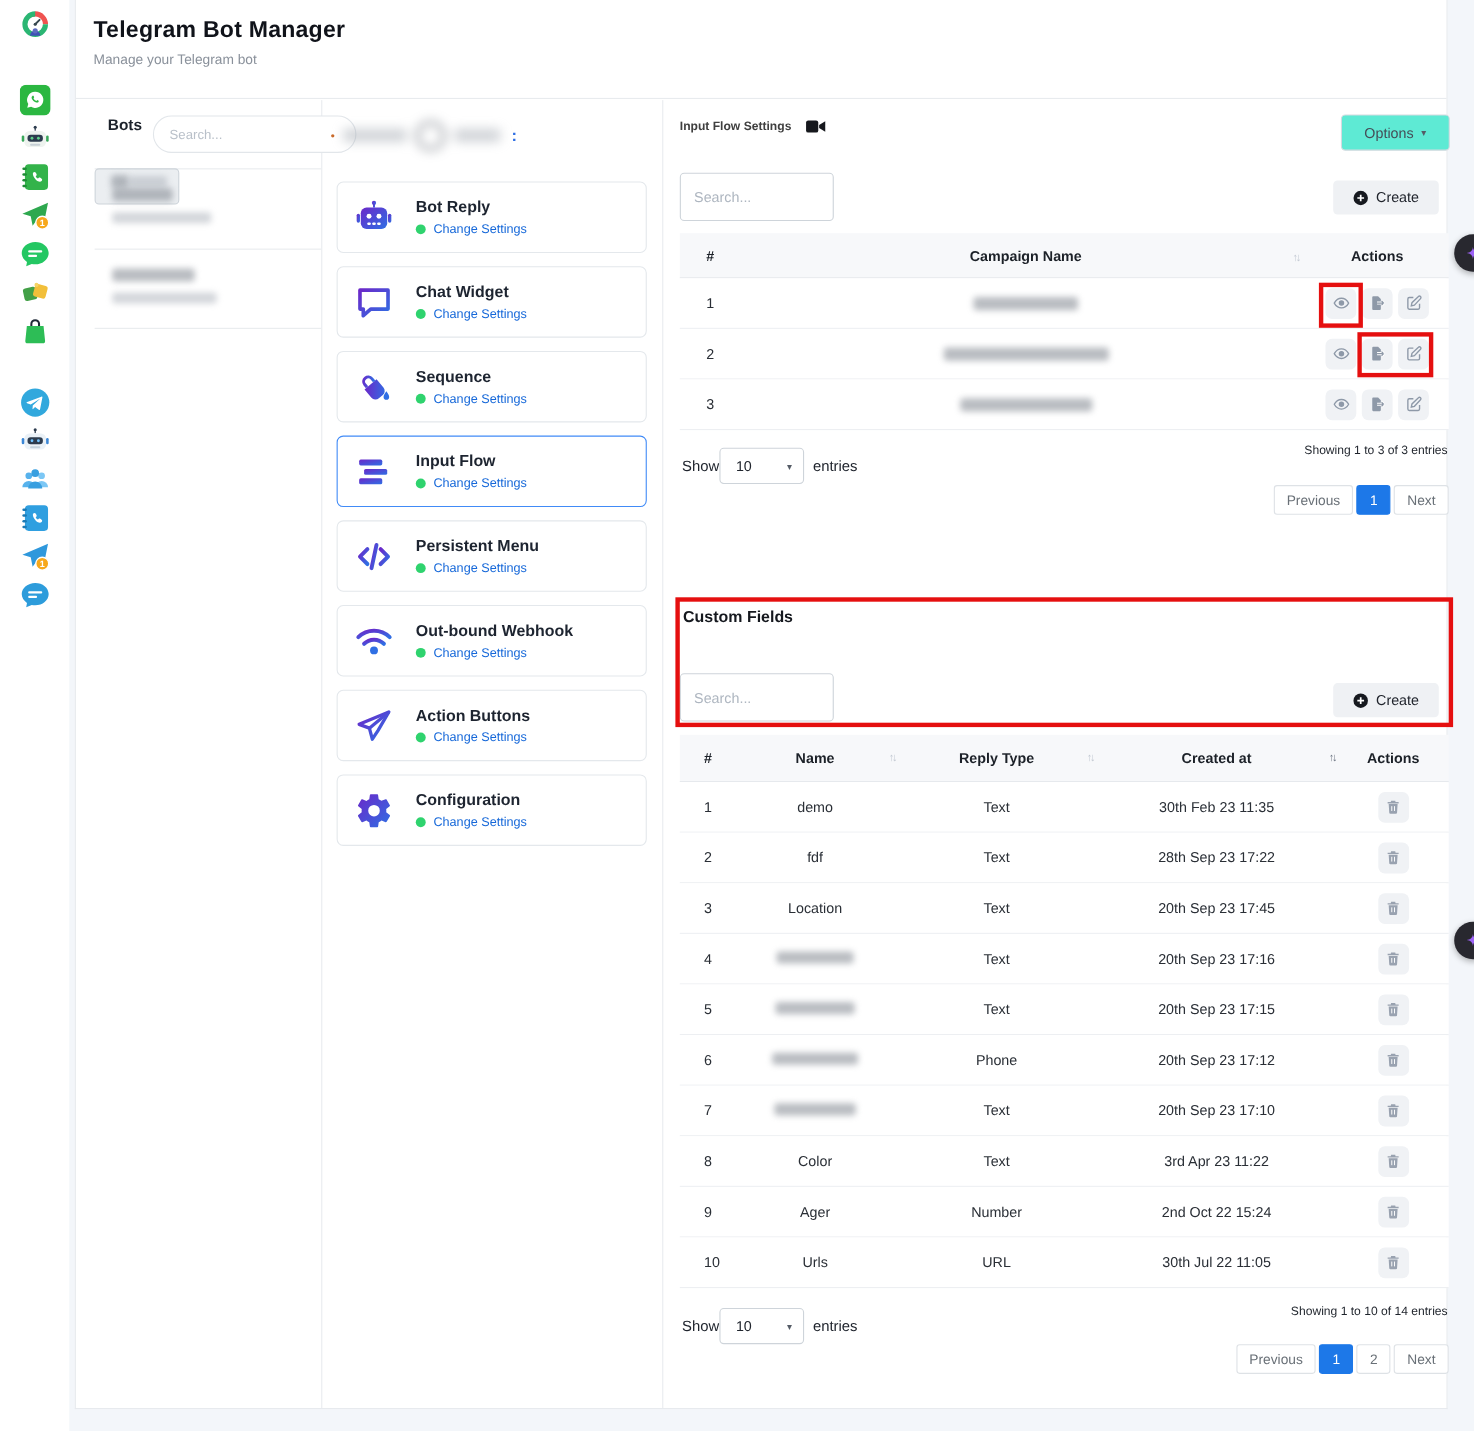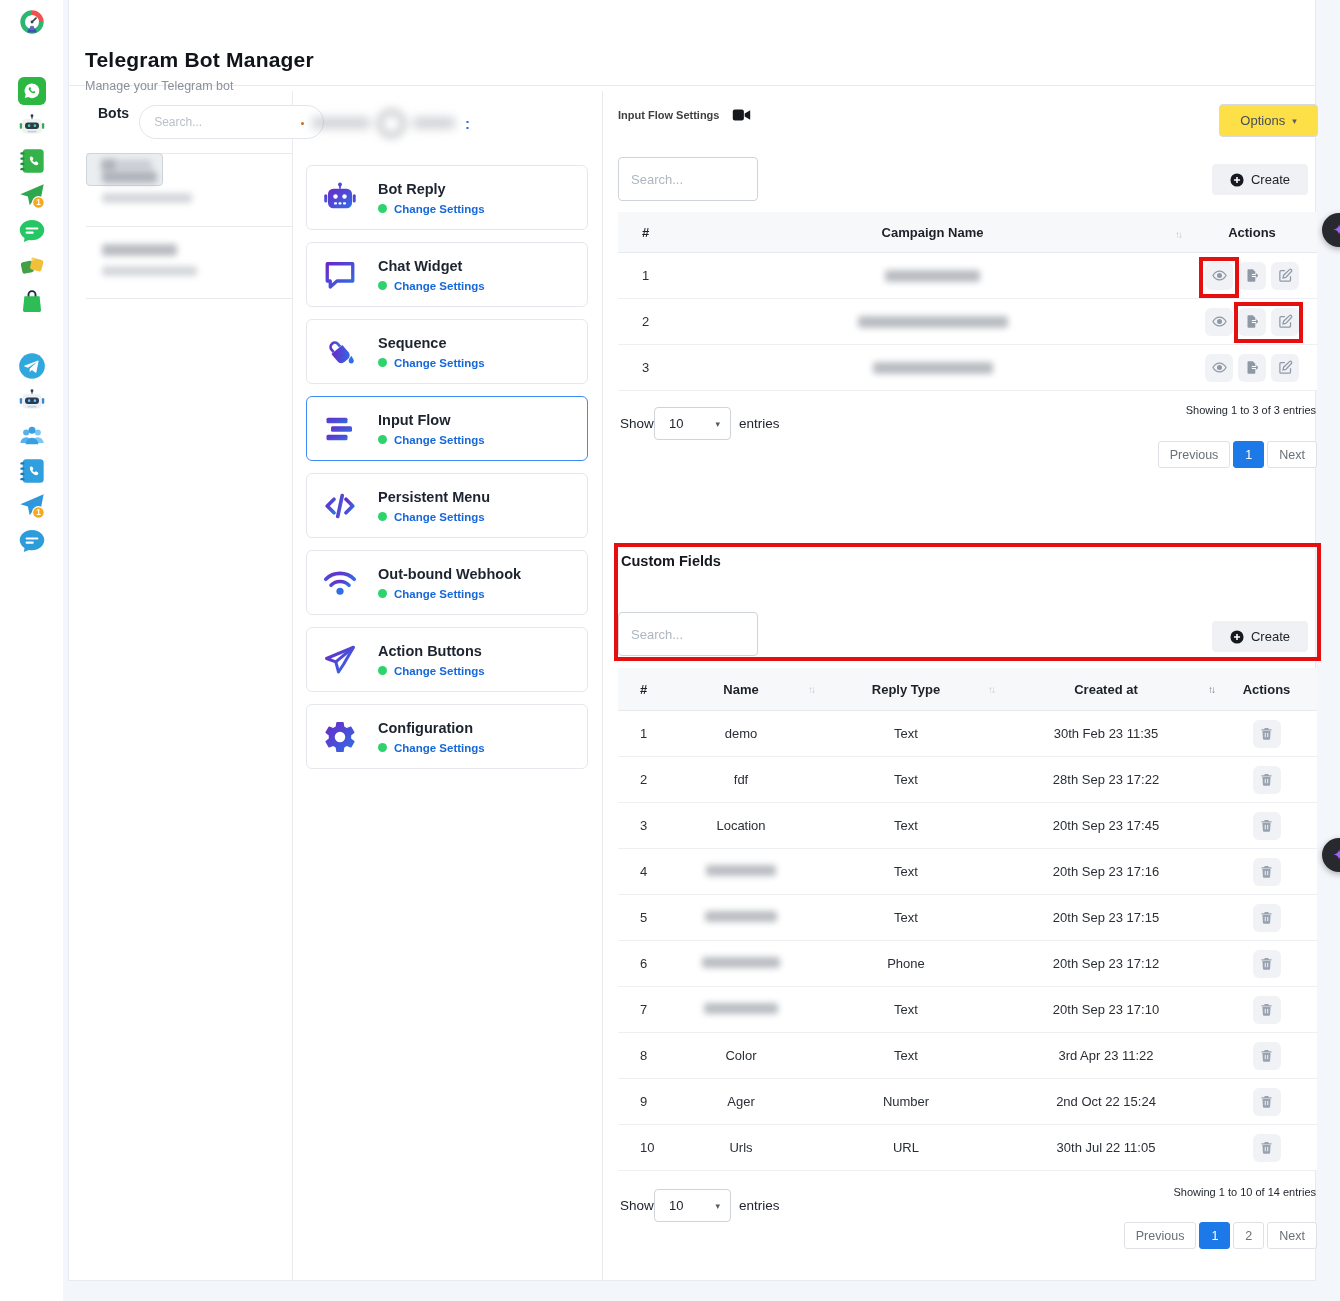--- a/index.html
+++ b/index.html
@@ -7,21 +7,21 @@
   #canvas { position:relative; width:1340px; height:1301px; background:#f3f6fa; overflow:hidden; }
 
   
   .rail { position:absolute; left:0; top:0; width:63px; height:1301px; background:#fff; display:flex; flex-direction:column; align-items:center; padding-top:8px; z-index:2; }
   .ric { width:28px; height:28px; margin-bottom:7px; cursor:pointer; flex:none; }
   .ric svg { width:100%; height:100%; display:block; }
   .gap1 { margin-top:34px; } .gap2 { margin-top:30px; }
 
   
   .card { position:absolute; left:68px; top:0; width:1248px; height:1281px; background:#fff; border:1px solid #e7eaee; border-top:none; }
-  .app-head { height:66px; border-bottom:1px solid #e8ebee; padding:28px 0 0 16px;margin-top:20px; }
+  .app-head { height:90px; border-bottom:1px solid #e8ebee; padding:16px 0 0 16px; }
   .app-title { font-size:21px; font-weight:700; color:#10131a; letter-spacing:.2px; }
   .app-sub { font-size:12.5px; color:#8a919b; margin-top:7px; }
   .cols { position:absolute; top:91px; bottom:0; left:0; right:0; }
 
   
   .bots-col { position:absolute; left:17px; top:0; width:207px; bottom:0; border-right:1px solid #e9ecef; }
   .bots-head { display:flex; align-items:flex-start; padding:14px 10px 14px 12px; gap:10px; }
   .bots-label { font-size:14px; font-weight:700; color:#1c222b; }
   .bots-search { flex:1; height:34px; border:1px solid #e2e6ea; border-radius:17px; padding:0 14px; font-size:12px; color:#444; outline:none; font-family:"Liberation Sans", sans-serif; }
   .bots-search::placeholder { color:#b9c0c9; }
@@ -40,28 +40,28 @@
   .bw-bar { height:12px; border-radius:3px; background:#9aa0a8; opacity:.45; }
   .bw-av { width:27px; height:27px; border-radius:50%; background:#fff; border:3px solid #3c4450; opacity:.55; }
   .colon { color:#2f6fe4; font-weight:700; font-size:15px; margin-left:10px; }
   .scard { position:absolute; left:13px; width:282px; height:65px; border:1px solid #e4e8ec; border-radius:6px; background:#fff; display:flex; align-items:center; cursor:pointer; }
   .scard.active { border:1px solid #418bf7; }
   .sicon { width:36px; height:36px; margin:0 20px 0 15px; flex:none; }
   .sicon svg { width:100%; height:100%; display:block; }
   .stitle { font-size:14.5px; font-weight:600; color:#1d2430; margin-bottom:6px; }
   .srow { display:flex; align-items:center; gap:7px; }
   .gdot { width:9px; height:9px; border-radius:50%; background:#2fd36e; }
-  .slink { font-size:11.5px; font-weight:700; color:#1668d9; text-decoration:none; cursor:pointer; }
+  .slink { font-size:11.5px; font-weight:400; color:#1668d9; text-decoration:none; cursor:pointer; }
 
   
   .right-col { position:absolute; left:549px; top:0; width:699px; bottom:0; }
   .rc-title { position:absolute; left:0; top:16px; display:flex; align-items:center; gap:13px; }
   .rc-title-text { font-size:11px; font-weight:700; color:#404040; }
   .cam { width:19px; height:16px; } .cam svg { width:100%; height:100%; display:block; }
-  .options-btn { position:absolute; right:-1px; top:13px; width:99px; height:33px; border:1px solid #d5dae0; border-radius:4px; background:#fde047; font-size:13px; color:#454d57; display:flex; align-items:center; justify-content:center; gap:7px; cursor:pointer; font-family:"Liberation Sans", sans-serif; }
+  .options-btn { position:absolute; right:-1px; top:13px; width:99px; height:33px; border:1px solid #d5dae0; border-radius:4px; background:#5eead4; font-size:13px; color:#454d57; display:flex; align-items:center; justify-content:center; gap:7px; cursor:pointer; font-family:"Liberation Sans", sans-serif; }
   .caret { font-size:9px; color:#555c66; }
   .srch { position:absolute; left:0; width:140px; height:44px; border:1px solid #ced4da; border-radius:4px; padding:0 12px; font-size:13px; outline:none; font-family:"Liberation Sans", sans-serif; color:#333; }
   .srch::placeholder { color:#aeb6c0; }
   .create-btn { position:absolute; right:9px; width:96px; height:31px; background:#eff1f4; border:none; border-radius:4px; font-size:13px; color:#20242c; display:flex; align-items:center; justify-content:center; gap:7px; cursor:pointer; font-family:"Liberation Sans", sans-serif; }
   .create-btn svg { width:14px; height:14px; }
 
   .tbl { position:absolute; left:0; right:0; }
   .trh { display:flex; align-items:center; height:41px; background:#f7f8fa; border-bottom:1px solid #e6e9ed; font-size:13px; font-weight:700; color:#1c2128; }
   .trow { display:flex; align-items:center; height:46px; border-bottom:1px solid #edeff2; font-size:13px; color:#2a2f36; background:#fff; }
   .t1 .c-num { width:60px; padding-left:24px; }

